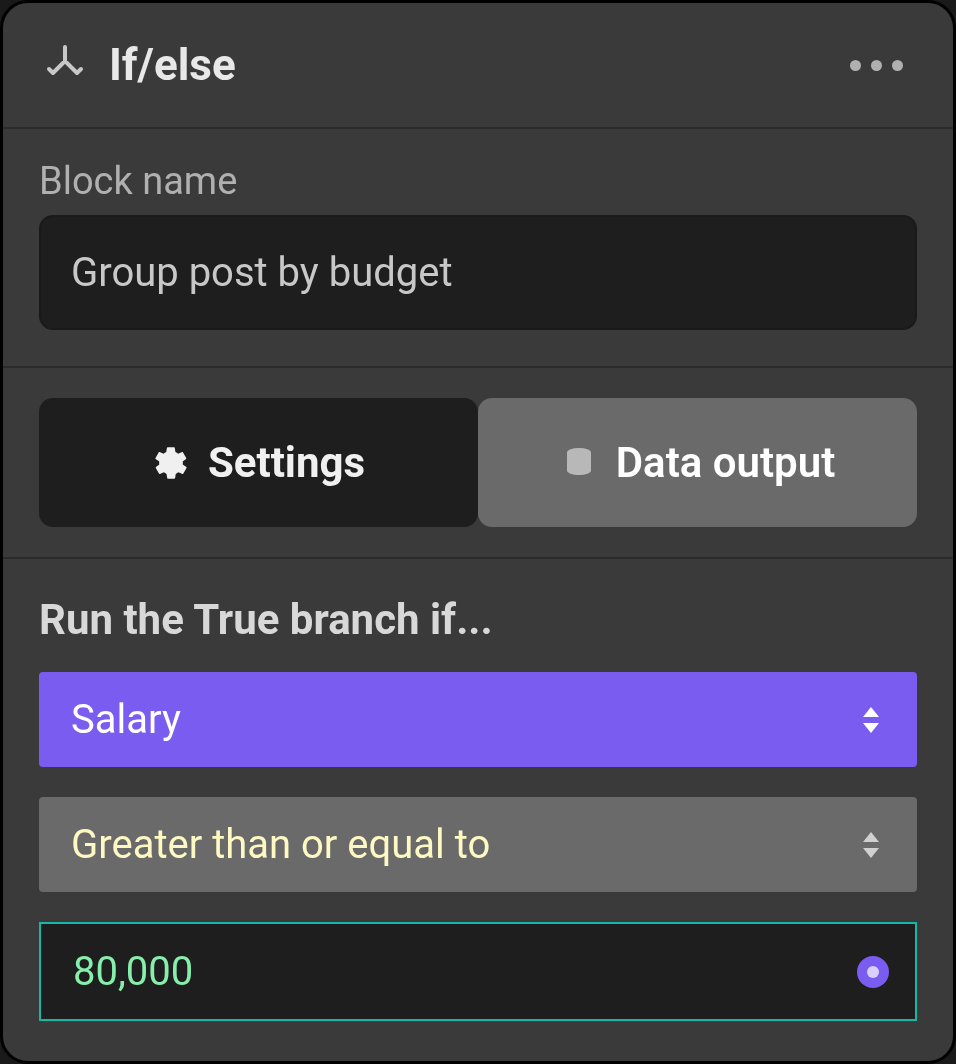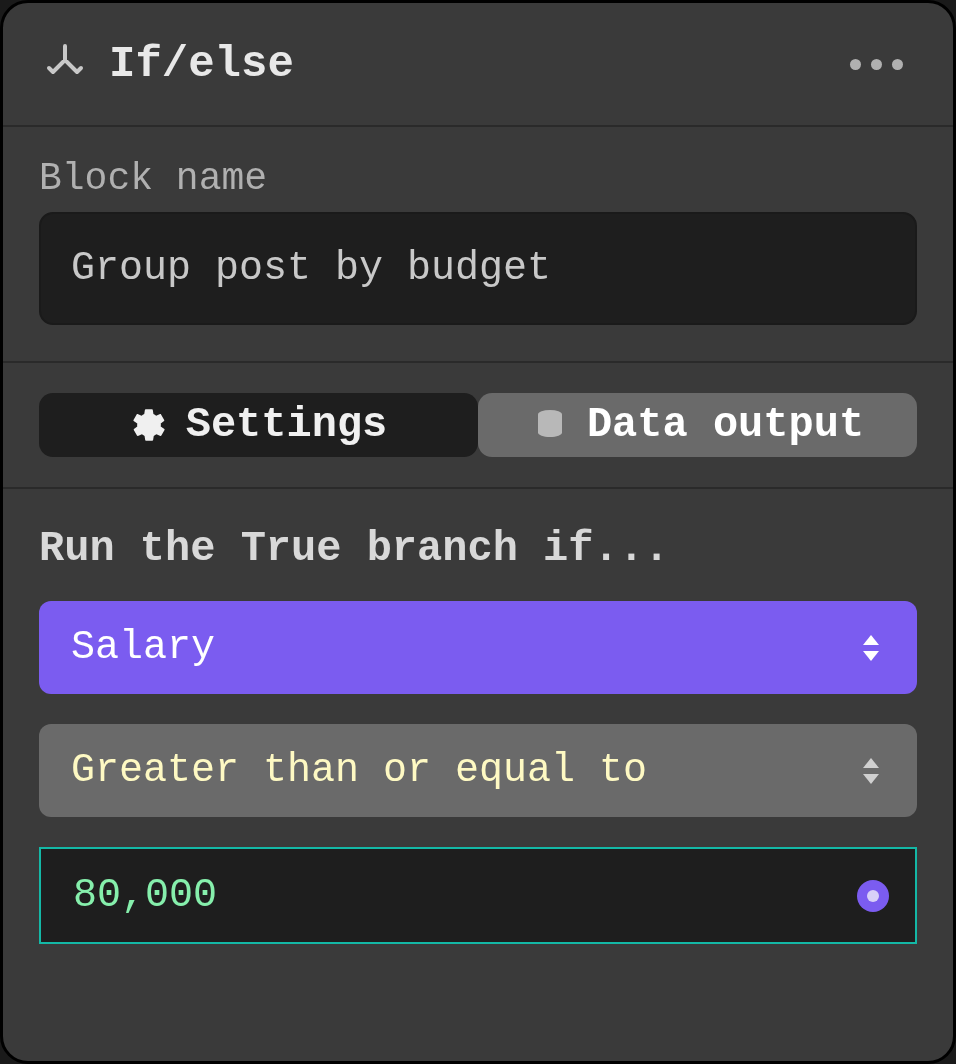--- a/index.html
+++ b/index.html
@@ -15,21 +15,20 @@
   }
   .panel {
     width: 956px;
     height: 1064px;
     background: #3a3a3a;
     border: 3px solid #000;
     border-radius: 28px;
     overflow: hidden;
     display: flex;
     flex-direction: column;
-    font-family: Liberation Mono, monospace;
   }
   .header {
     display: flex;
     align-items: center;
     padding: 36px 40px;
     border-bottom: 2px solid #2a2a2a;
   }
   .header-icon {
     width: 44px;
     height: 44px;
@@ -85,21 +84,21 @@
     gap: 0;
     padding: 30px 36px;
     border-bottom: 2px solid #2a2a2a;
   }
   .tab {
     flex: 1;
     display: flex;
     align-items: center;
     justify-content: center;
     gap: 18px;
-    padding: 8px 0;
+    padding: 40px 0;
     border-radius: 14px;
     cursor: pointer;
     font-size: 42px;
     font-weight: 700;
   }
   .tab.active {
     background: #1e1e1e;
     color: #f0f0f0;
   }
   .tab.inactive {
@@ -122,21 +121,21 @@
     font-weight: 700;
     color: #d8d8d8;
     margin-bottom: 28px;
   }
   .select {
     width: 100%;
     display: flex;
     align-items: center;
     justify-content: space-between;
     padding: 24px 32px;
-    border-radius: 12px;
+    border-radius: 4px;
     cursor: pointer;
     margin-bottom: 30px;
     font-size: 40px;
   }
   .select.primary {
     background: #7b5cf0;
     color: #fff;
   }
   .select.secondary {
     background: #6a6a6a;

